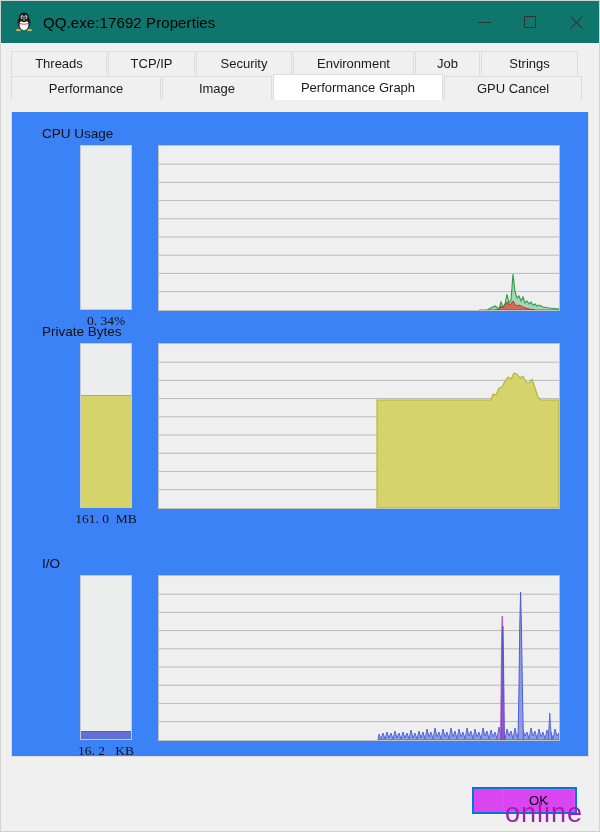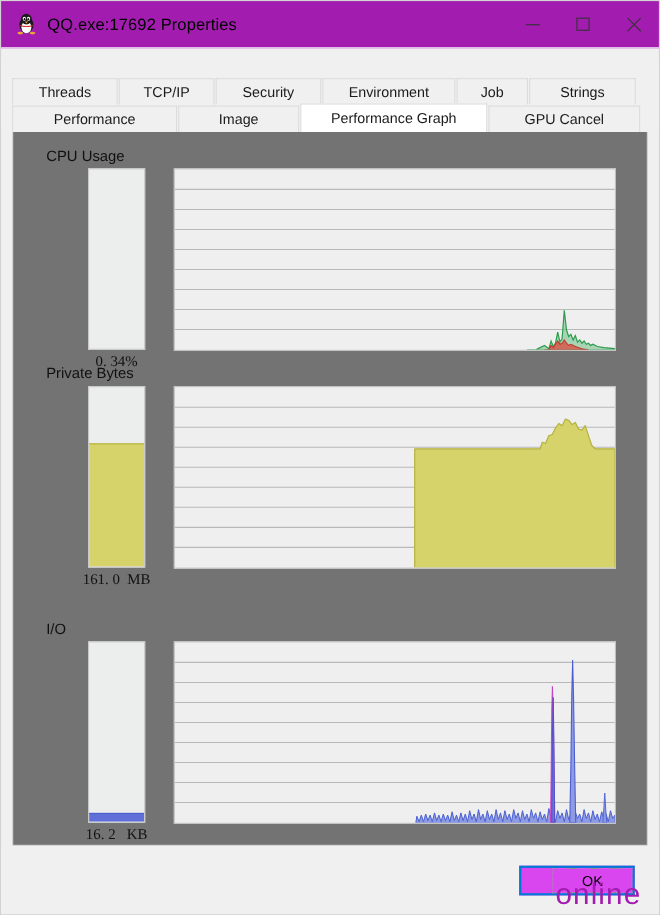--- a/index.html
+++ b/index.html
@@ -12,21 +12,21 @@
   .window{
     position:relative;width:600px;height:832px;
     background:#f0f0f0;
     border:1px solid #d3d3d3;
     box-sizing:border-box;
     display:flex;flex-direction:column;
   }
 
   
   .titlebar{
-    height:42px;flex:0 0 42px;background:#a21caf;
+    height:42px;flex:0 0 42px;background:#0f766e;
     display:flex;align-items:center;
     border-bottom:1px solid #ffffff;
   }
   .title-icon{
     width:22px;height:22px;margin-left:12px;margin-right:8px;
     flex:0 0 22px;position:relative;
   }
   .title-text{
     font-size:15px;color:#000000;letter-spacing:.1px;
     white-space:nowrap;flex:1 1 auto;
@@ -40,23 +40,22 @@
   .glyph-max{display:block;width:12px;height:12px;border:1.4px solid #333;box-sizing:border-box;}
   .glyph-close{display:block;width:15px;height:15px;position:relative;}
   .glyph-close:before,.glyph-close:after{
     content:"";position:absolute;left:-1px;top:7px;width:17px;height:1.4px;background:#333;
   }
   .glyph-close:before{transform:rotate(45deg);}
   .glyph-close:after{transform:rotate(-45deg);}
 
   
   .tabarea{
-    flex:0 0 auto;padding:16px 10px 0 10px;background:#f0f0f0;
+    flex:0 0 auto;padding:6px 10px 0 10px;background:#f0f0f0;
     position:relative;
-    margin-top:10px;
   }
   .tabrow{display:flex;height:25px;align-items:flex-end;}
   .tabrow.row1{margin-bottom:0px;}
   .tab{
     height:24px;line-height:24px;
     background:#f0f0f0;
     border:1px solid #dcdcdc;
     border-bottom:none;
     text-align:center;
     font-size:13px;color:#1a1a1a;
@@ -67,22 +66,22 @@
   }
   .tab.selected{
     background:#ffffff;
     border-color:#dcdcdc;
     height:26px;line-height:26px;
     position:relative;z-index:5;text-align:center;
   }
 
   
   .panel{
-    flex:1 1 auto;background:#737373;
-    margin:0 10px;border:1px solid #dcdcdc;border-top:none;
+    flex:1 1 auto;background:#3b82f6;
+    margin:12px 10px;border:1px solid #dcdcdc;border-top:none;
     position:relative;box-sizing:border-box;
     overflow:hidden;
     padding-left:13px;
   }
 
   .section{position:absolute;left:0;right:0;}
   .sec-label{
     position:absolute;left:30px;top:0;
     font-size:13.5px;color:#111;white-space:nowrap;
   }

